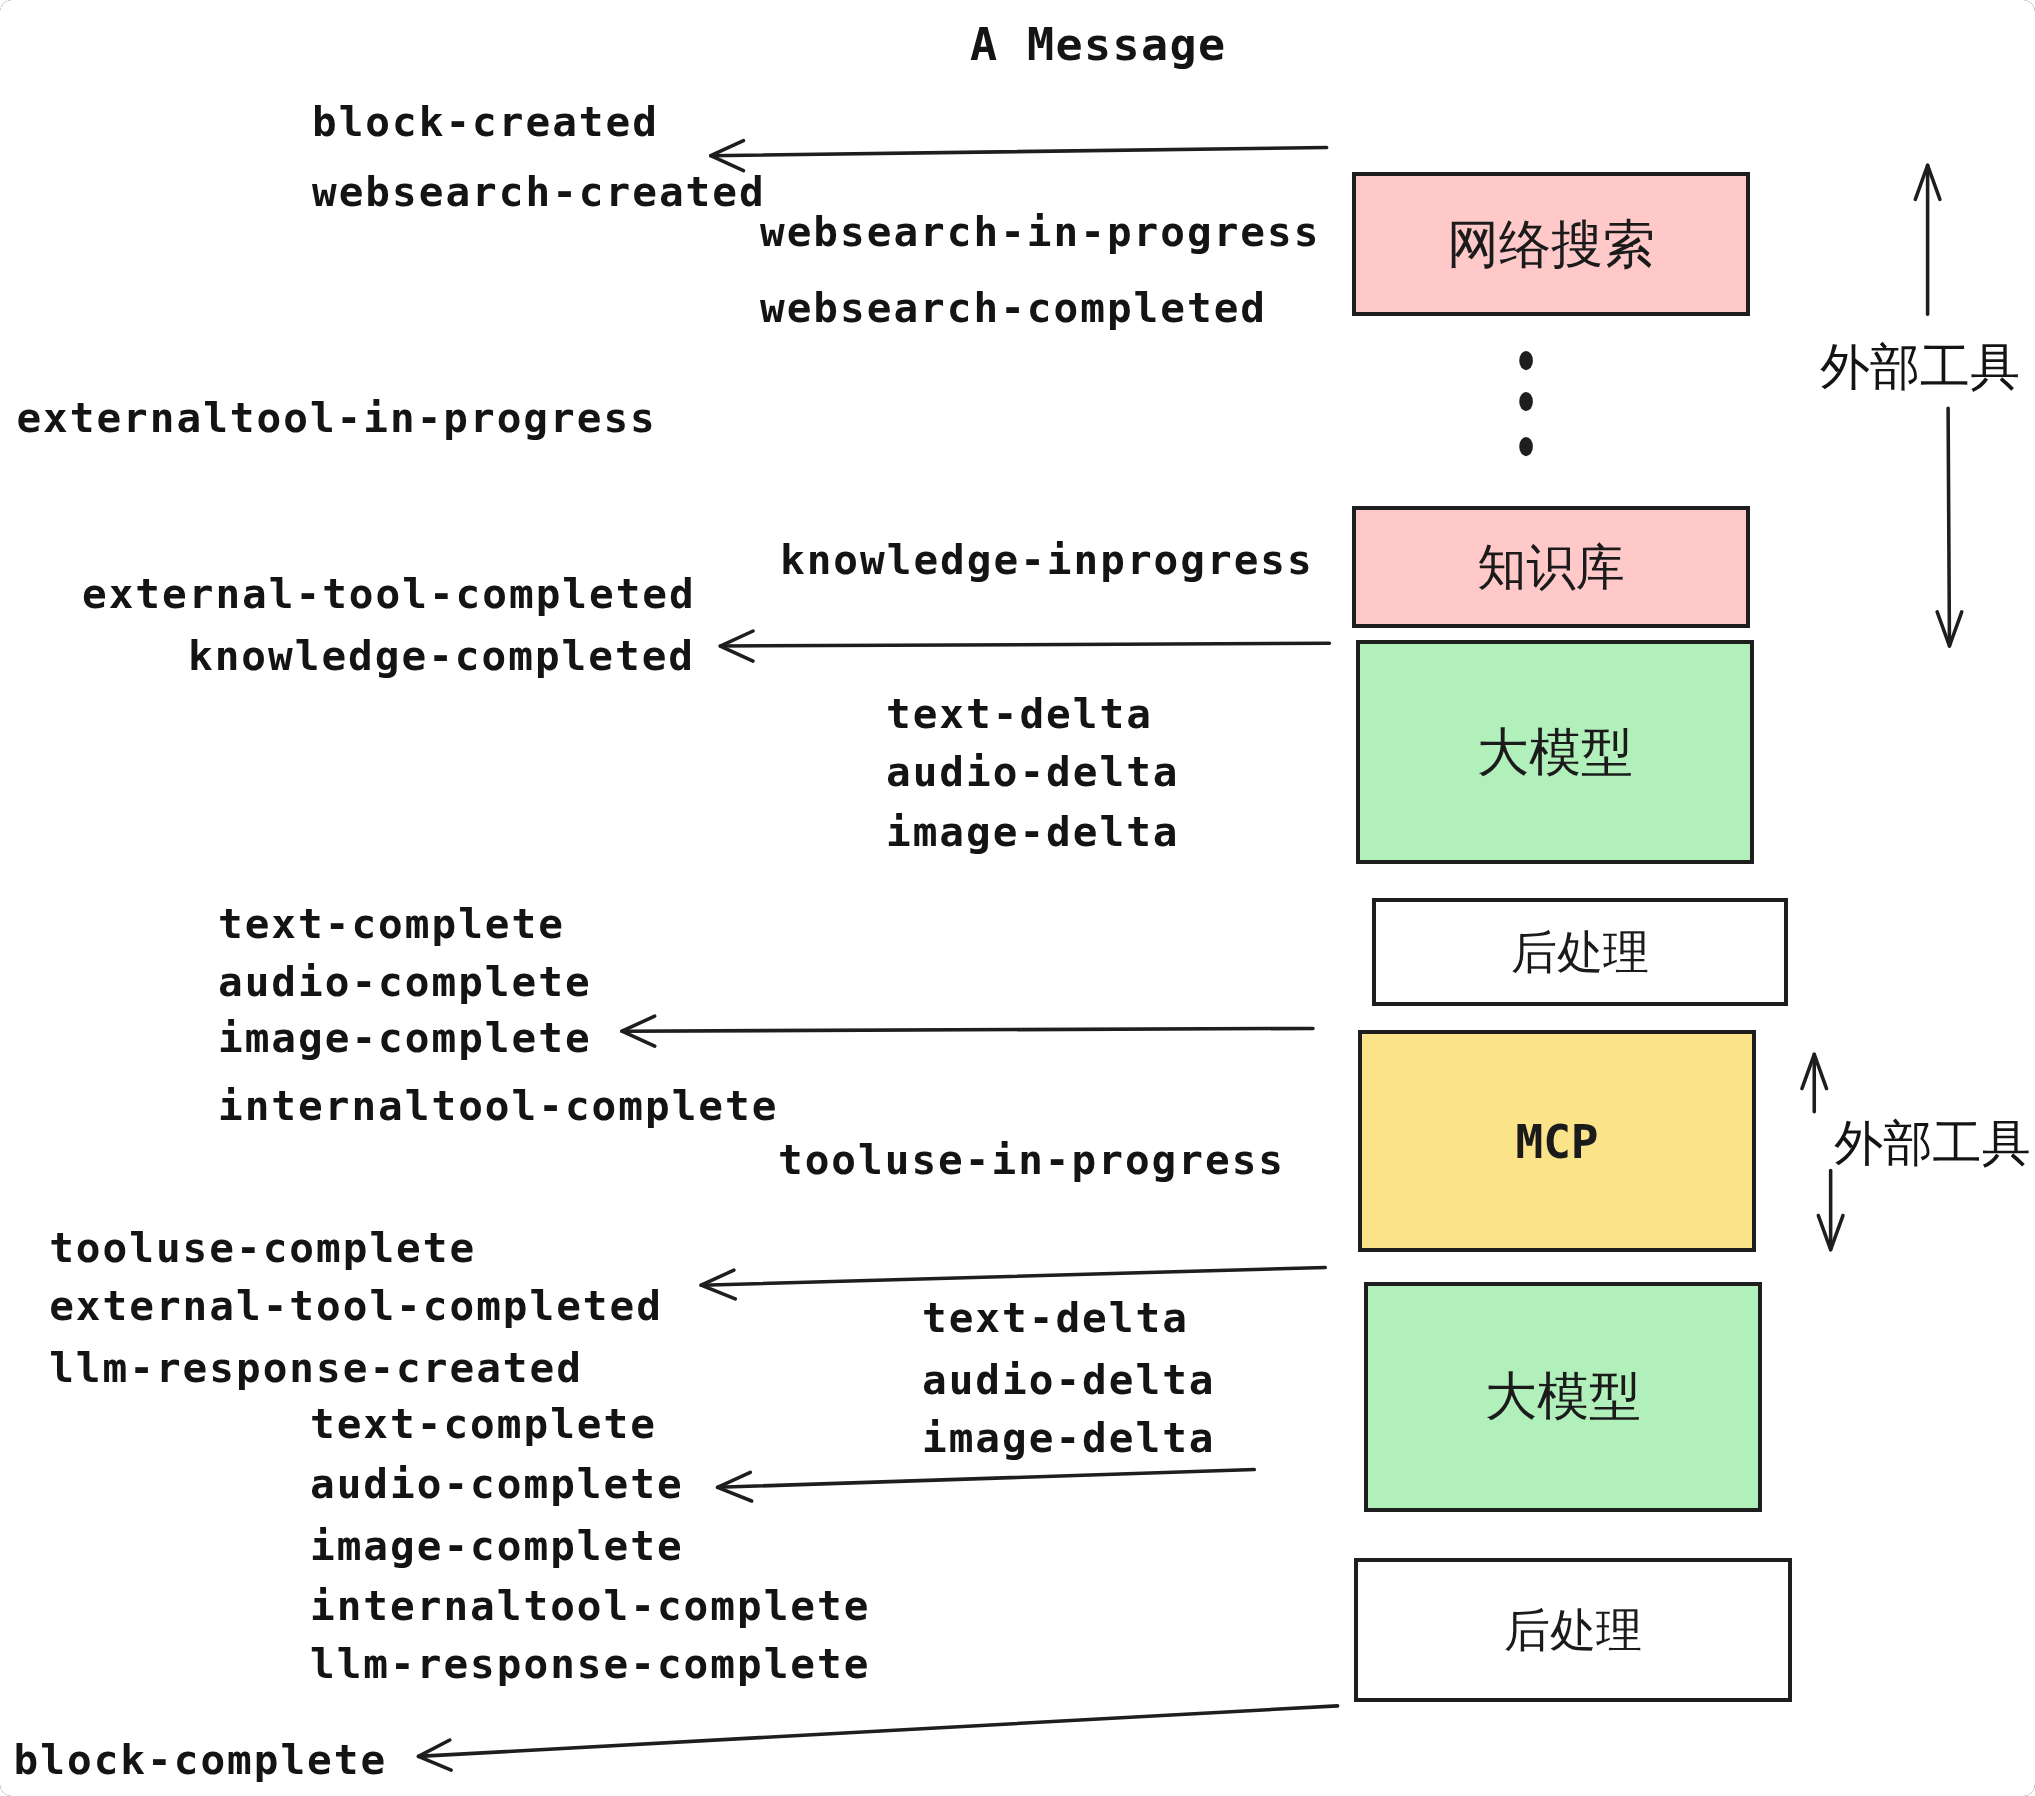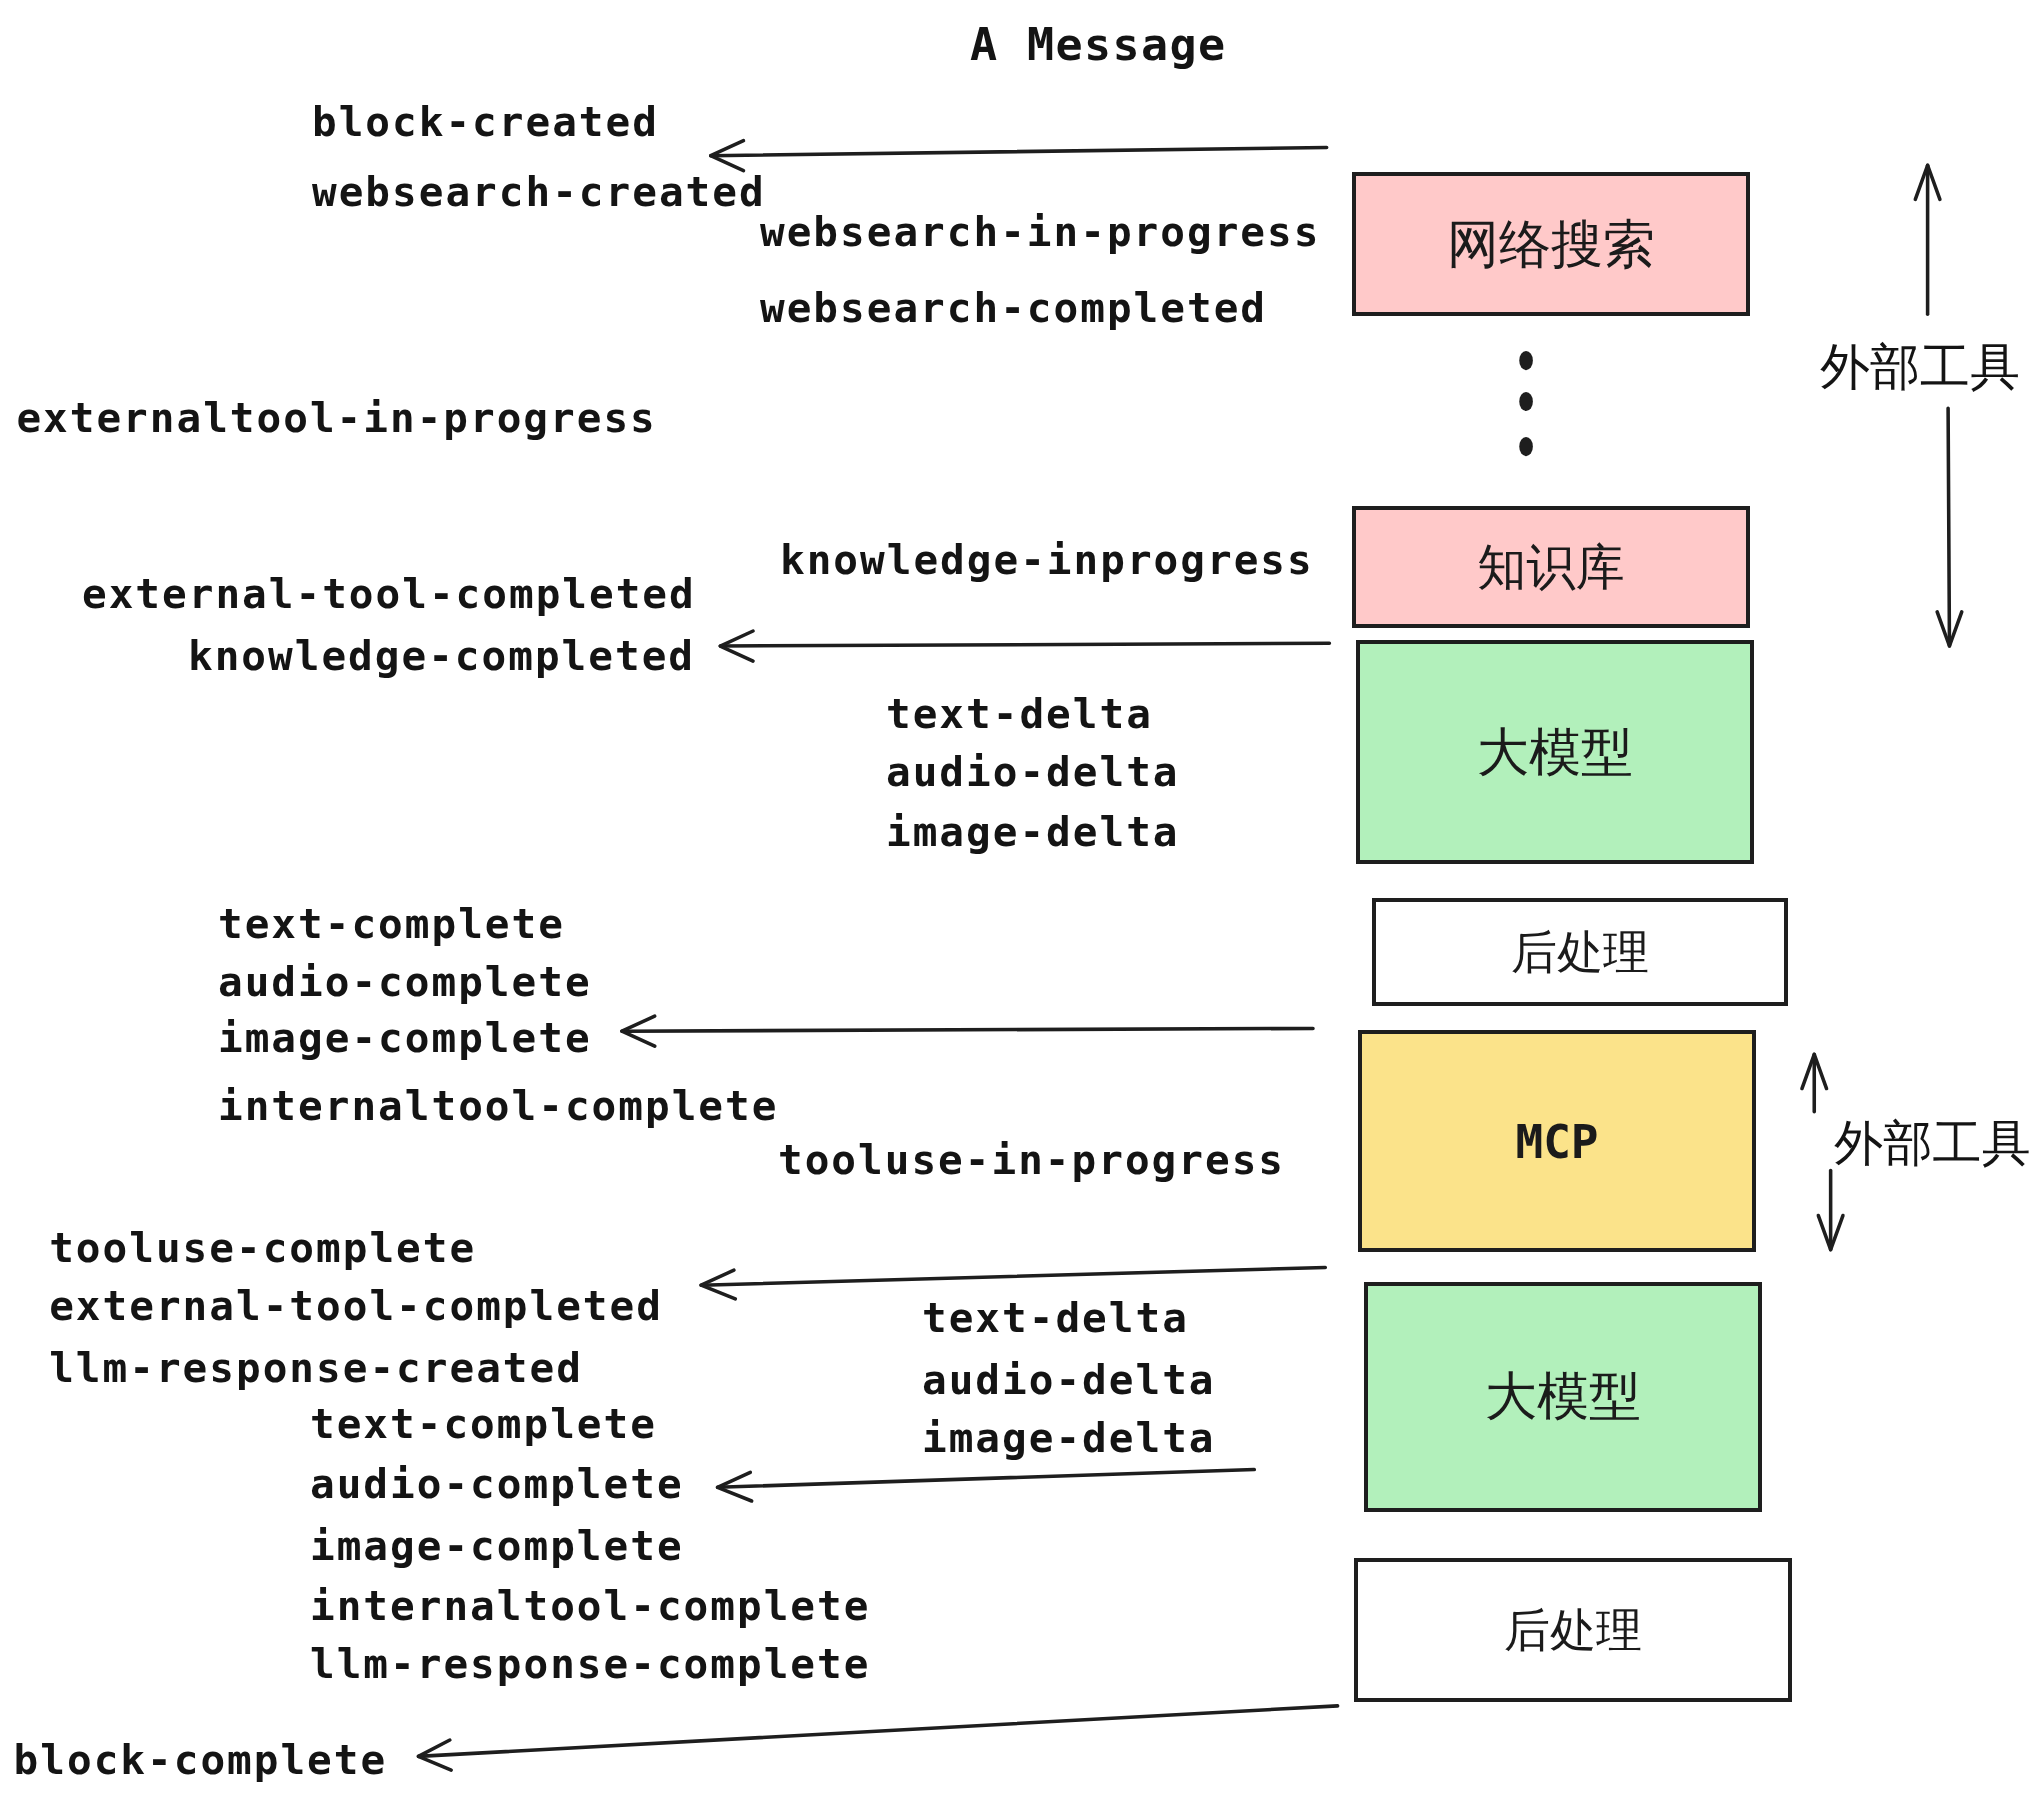--- a/index.html
+++ b/index.html
@@ -1,16 +1,16 @@
 <!DOCTYPE html>
 <html style="font-size:11px"><head>
 <meta charset="utf-8">
 <style>
   html,body{margin:0;padding:0;background:#ffffff;}
-  .viewport{width:2035px;height:1796px;overflow:hidden;position:relative;background:#0f172a;}
+  .viewport{width:2035px;height:1796px;overflow:hidden;position:relative;background:#0f172a;border-radius:12px;}
   .stage{
     position:relative;width:1018px;height:898px;background:#ffffff;
     transform:scale(2);transform-origin:0 0;
     font-family:"DejaVu Sans Mono",monospace;color:#111;
   }
   .ev{
     position:absolute;font-size:20.5px;letter-spacing:1px;white-space:nowrap;
     color:#141414;font-weight:bold;
   }
   .title{

